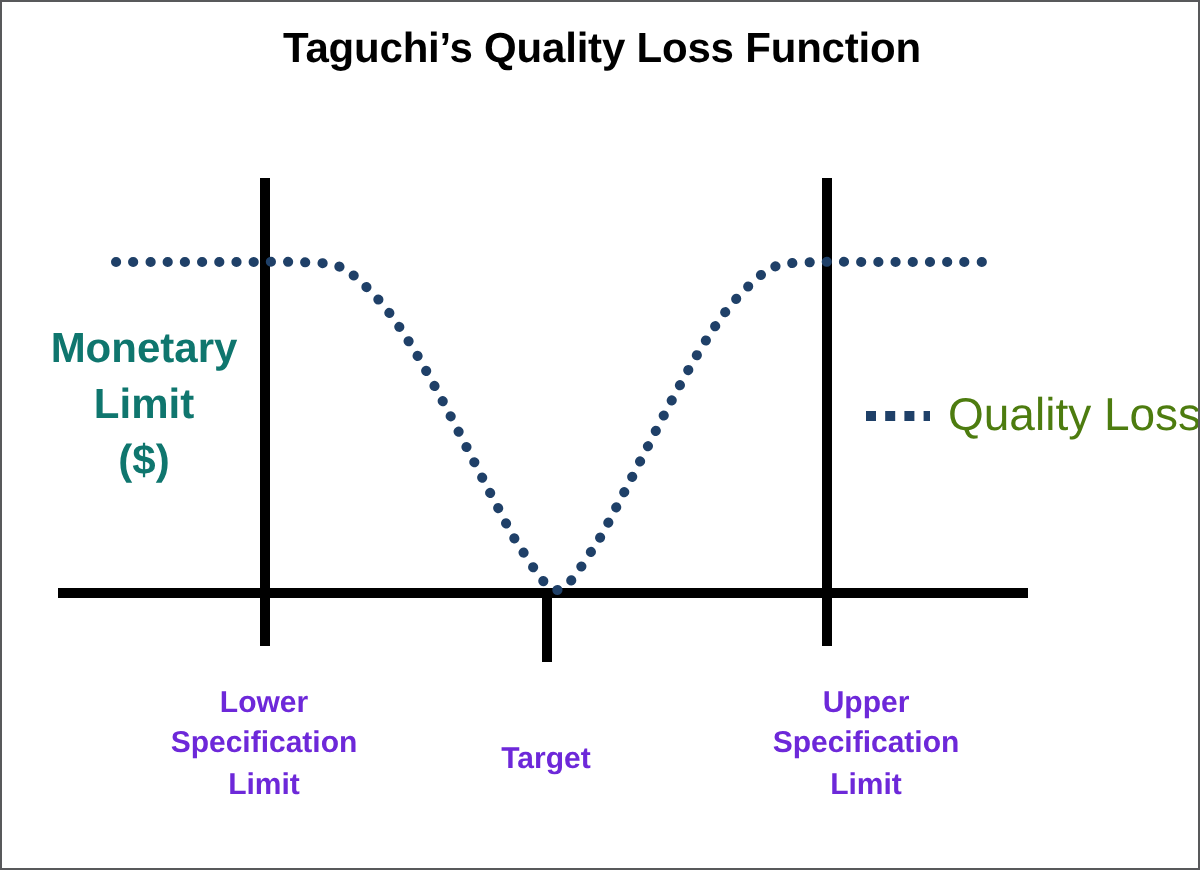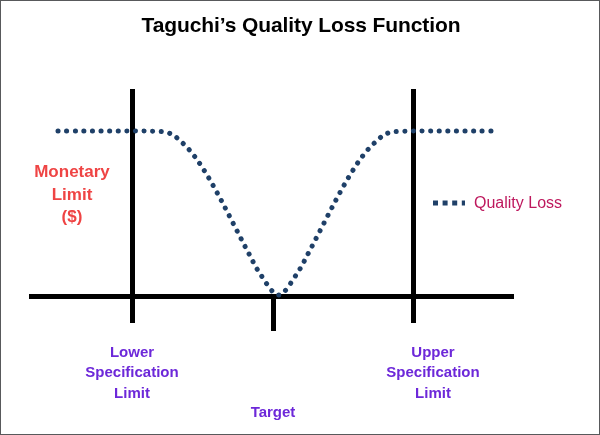--- a/index.html
+++ b/index.html
@@ -35,65 +35,64 @@
     position: absolute;
     left: 0;
     top: 0;
   }
   .axis-label-y {
     position: absolute;
     left: 12px;
     top: 160px;
     width: 118px;
     text-align: center;
-    font-size: 17px;
+    font-size: 21px;
     font-weight: bold;
-    color: #ef4444;
+    color: #0f766e;
     line-height: 1.33;
   }
   .tick-label {
     position: absolute;
     font-size: 15px;
     font-weight: bold;
     color: #6d28d9;
     text-align: center;
     line-height: 1.35;
   }
   #label-lsl {
     left: 57px;
     top: 341px;
     width: 148px;
   }
   #label-target {
     left: 215px;
     top: 369px;
     width: 114px;
-    margin-top: 32px;
   }
   #label-usl {
     left: 358px;
     top: 341px;
     width: 148px;
   }
   #legend {
     position: absolute;
     left: 430px;
     top: 193px;
     display: flex;
     align-items: center;
     gap: 7px;
   }
   #legend-marker {
     display: block;
     width: 36px;
     height: 6px;
   }
   #legend-label {
-    font-size: 16px;
-    color: #be185d;
+    font-size: 23px;
+    color: #4d7c0f;
     white-space: nowrap;
   }
 </style>
 </head>
 <body>
 
 <div id="figure">
 
   <div id="chart-title">Taguchi’s Quality Loss Function</div>
 

